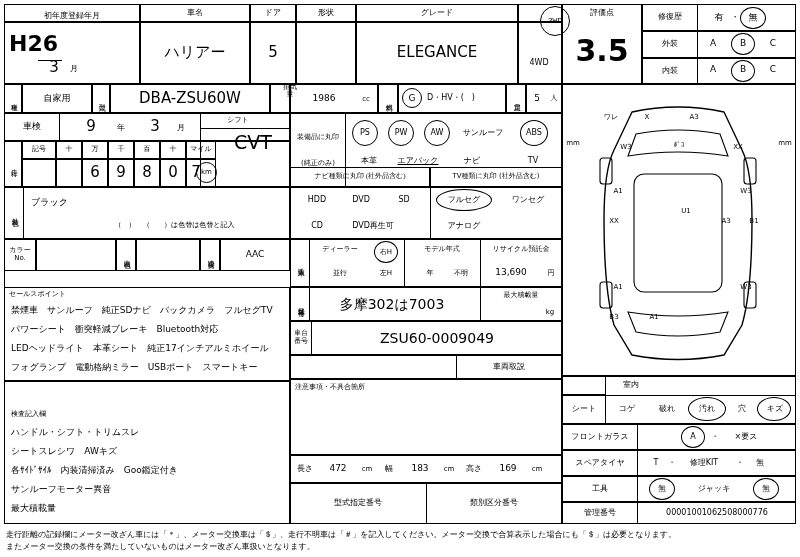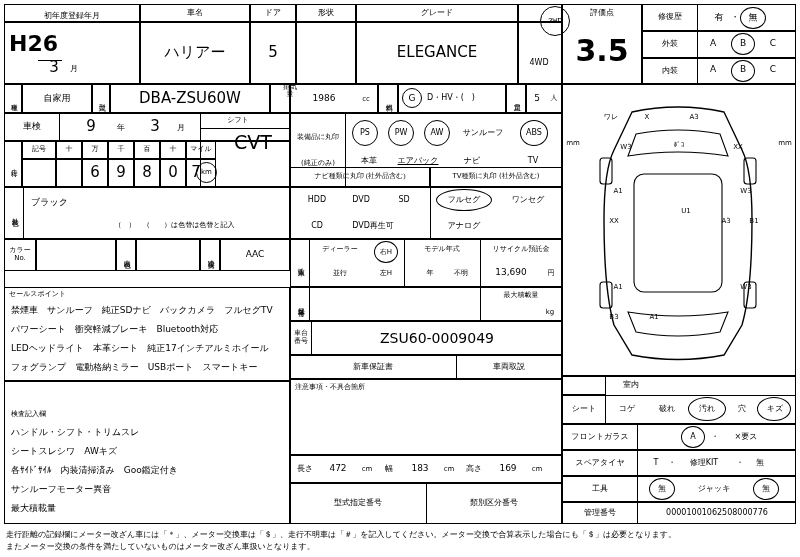--- a/index.html
+++ b/index.html
@@ -247,31 +247,31 @@
   <div class="lbl xxs" style="left:420px;top:266px;width:20px;height:16px;">年</div>
   <div class="lbl xxs" style="left:446px;top:266px;width:30px;height:16px;">不明</div>
   <div class="line" style="left:480px;top:239px;width:1px;height:48px;"></div>
   <div class="lbl xxs" style="left:482px;top:242px;width:78px;height:16px;">リサイクル預託金</div>
   <div class="lbl sm" style="left:482px;top:264px;width:58px;height:18px;">13,690</div>
   <div class="lbl xxs" style="left:542px;top:266px;width:18px;height:16px;">円</div>
 
   <div class="bx" style="left:290px;top:287px;width:272px;height:34px;"></div>
   <div class="bx" style="left:290px;top:287px;width:20px;height:34px;"></div>
   <div class="lbl xxs vert" style="left:290px;top:287px;width:20px;height:34px;">登録番号</div>
+  <div class="lbl" style="left:312px;top:287px;width:160px;height:34px;font-size:14px;">多摩302は7003</div>
   <div class="line" style="left:480px;top:287px;width:1px;height:34px;"></div>
   <div class="lbl xxs" style="left:482px;top:289px;width:78px;height:14px;">最大積載量</div>
   <div class="lbl xxs" style="left:540px;top:306px;width:20px;height:14px;">kg</div>
 
   <div class="bx" style="left:290px;top:321px;width:272px;height:34px;"></div>
   <div class="bx" style="left:290px;top:321px;width:22px;height:34px;"></div>
   <div class="lbl xxs" style="left:290px;top:321px;width:22px;height:34px;line-height:1.1;">車台<br>番号</div>
   <div class="lbl" style="left:312px;top:321px;width:250px;height:34px;font-size:14px;">ZSU60-0009049</div>
 
   <div class="bx" style="left:290px;top:355px;width:272px;height:24px;"></div>
-  <div class="lbl xs" style="left:290px;top:355px;width:166px;height:24px;">新車保証書</div>
   <div class="line" style="left:456px;top:355px;width:1px;height:24px;"></div>
   <div class="lbl xs" style="left:456px;top:355px;width:106px;height:24px;">車両取説</div>
 
   <div class="bx" style="left:290px;top:379px;width:272px;height:76px;"></div>
   <div class="lbl xxs lft" style="left:292px;top:381px;width:150px;height:14px;">注意事項・不具合箇所</div>
 
   <div class="bx" style="left:290px;top:455px;width:272px;height:28px;"></div>
   <div class="lbl xs" style="left:292px;top:455px;width:26px;height:28px;">長さ</div>
   <div class="lbl sm" style="left:318px;top:455px;width:40px;height:28px;">472</div>
   <div class="lbl xxs" style="left:358px;top:459px;width:18px;height:22px;">cm</div>

